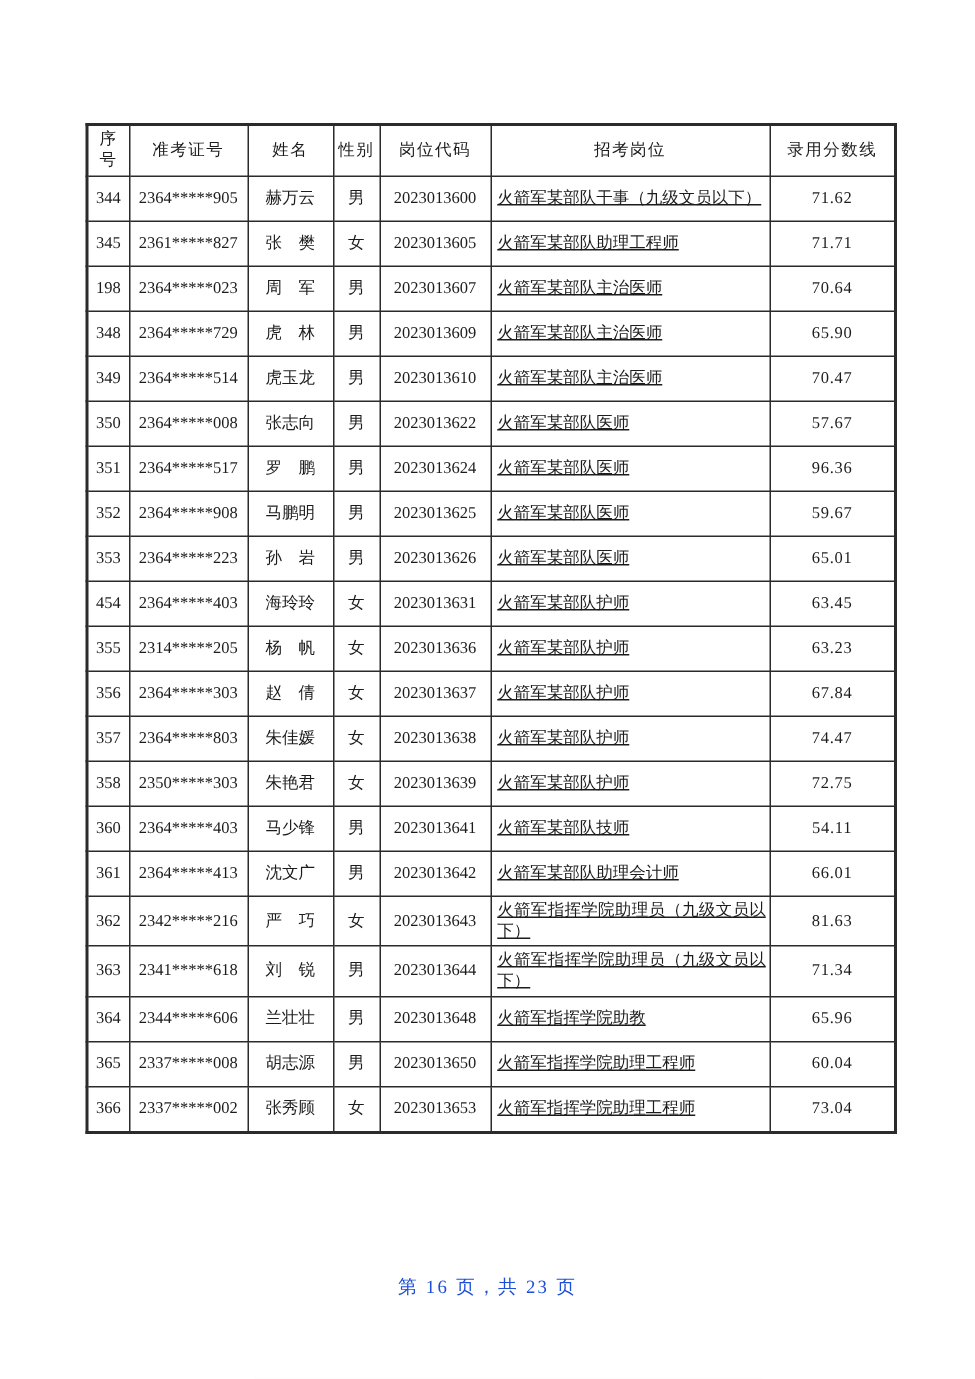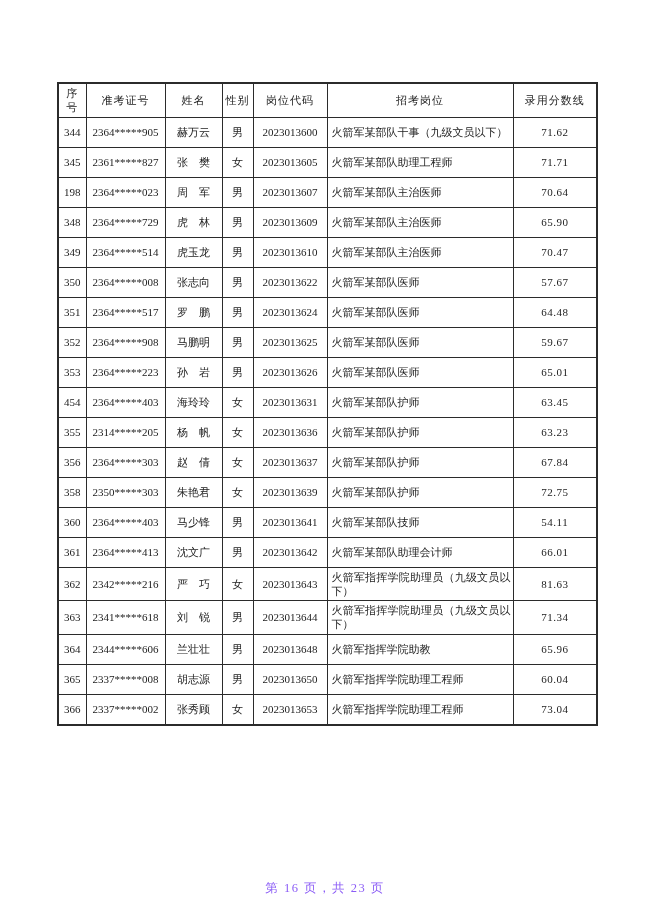--- a/index.html
+++ b/index.html
@@ -46,29 +46,30 @@
   .w-c3{width:31px;}
   .w-c4{width:74px;}
   .w-c5{width:186px;}
   .w-c6{width:84px;}
   
   .score-table td.c5{
     text-align:justify;
     text-justify:inter-character;
     padding-left:4px;
     padding-right:2px;
+    text-decoration:underline;
   }
   .score-table td.c6{letter-spacing:0.5px;}
   .page-footer{
     position:absolute;
-    left:0;top:880px;
+    left:0;top:850px;
     width:100%;
     text-align:center;
     font-size:12.5px;
-    color:#8b5cf6;
+    color:#1d4ed8;
     letter-spacing:1.5px;
   }
 </style>
 </head>
 <body>
 
 <div class="page">
 
   <table class="score-table">
     <colgroup>
@@ -146,21 +147,21 @@
           <td class="c5">火箭军某部队医师</td>
           <td class="c6">57.67</td>
         </tr>
         <tr>
           <td class="c0">351</td>
           <td class="c1">2364*****517</td>
           <td class="c2">罗　鹏</td>
           <td class="c3">男</td>
           <td class="c4">2023013624</td>
           <td class="c5">火箭军某部队医师</td>
-          <td class="c6">64.48</td>
+          <td class="c6">96.36</td>
         </tr>
         <tr>
           <td class="c0">352</td>
           <td class="c1">2364*****908</td>
           <td class="c2">马鹏明</td>
           <td class="c3">男</td>
           <td class="c4">2023013625</td>
           <td class="c5">火箭军某部队医师</td>
           <td class="c6">59.67</td>
         </tr>
@@ -194,20 +195,29 @@
         <tr>
           <td class="c0">356</td>
           <td class="c1">2364*****303</td>
           <td class="c2">赵　倩</td>
           <td class="c3">女</td>
           <td class="c4">2023013637</td>
           <td class="c5">火箭军某部队护师</td>
           <td class="c6">67.84</td>
         </tr>
         <tr>
+          <td class="c0">357</td>
+          <td class="c1">2364*****803</td>
+          <td class="c2">朱佳媛</td>
+          <td class="c3">女</td>
+          <td class="c4">2023013638</td>
+          <td class="c5">火箭军某部队护师</td>
+          <td class="c6">74.47</td>
+        </tr>
+        <tr>
           <td class="c0">358</td>
           <td class="c1">2350*****303</td>
           <td class="c2">朱艳君</td>
           <td class="c3">女</td>
           <td class="c4">2023013639</td>
           <td class="c5">火箭军某部队护师</td>
           <td class="c6">72.75</td>
         </tr>
         <tr>
           <td class="c0">360</td>

